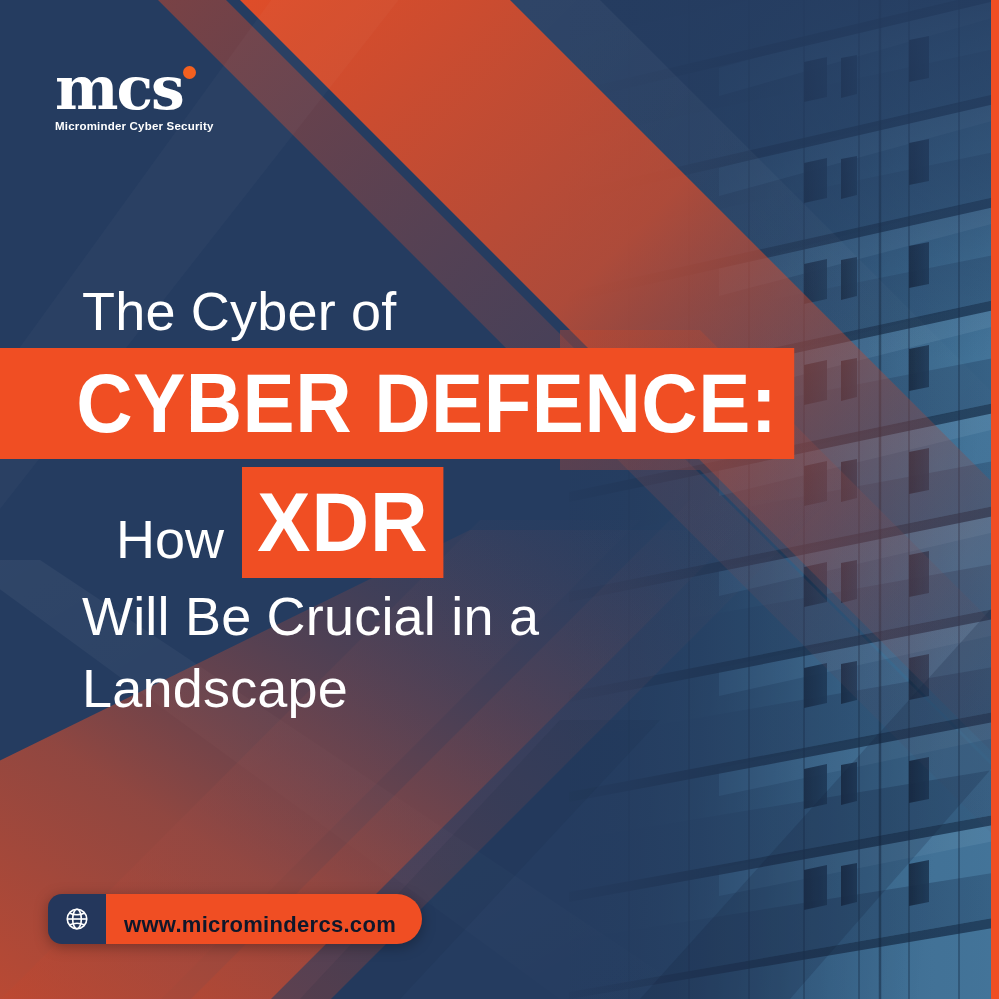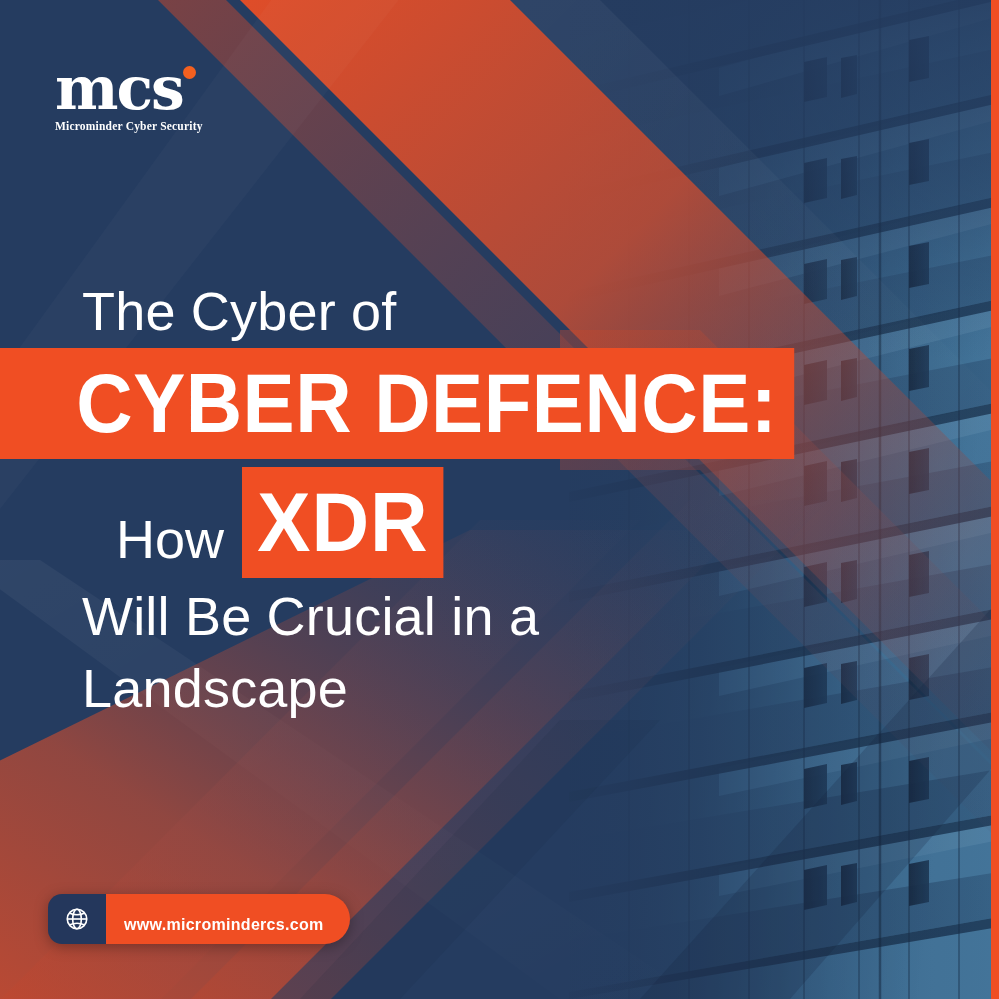--- a/index.html
+++ b/index.html
@@ -108,21 +108,21 @@
     right: -13px;
     top: 6px;
     width: 13px;
     height: 13px;
     border-radius: 50%;
     background: #f4601f;
   }
   .logo-tag {
     margin-top: 3px;
     color: #ffffff;
-    font-family: Liberation Serif, serif;
+    font-family: Liberation Sans, sans-serif;
     font-weight: bold;
     font-size: 11.5px;
     letter-spacing: 0.2px;
     white-space: nowrap;
   }
 
   
   .headline {
     position: absolute;
     left: 0;
@@ -211,24 +211,24 @@
     background: #24375c;
     border-radius: 14px 0 0 14px;
   }
   .url-globe svg { display: block; }
   .url-text {
     display: flex;
     align-items: center;
     background: #f04e23;
     border-radius: 0 25px 25px 0;
     padding: 12px 26px 0 18px;
-    color: #ffffff;
+    color: #0f172a;
     font-family: "Liberation Sans", sans-serif;
     font-weight: bold;
-    font-size: 16px;
+    font-size: 22px;
     letter-spacing: 0.3px;
     white-space: nowrap;
   }
 </style>
 </head>
 <body>
 
 <div id="poster">
 
   <div class="bld-wrap">

